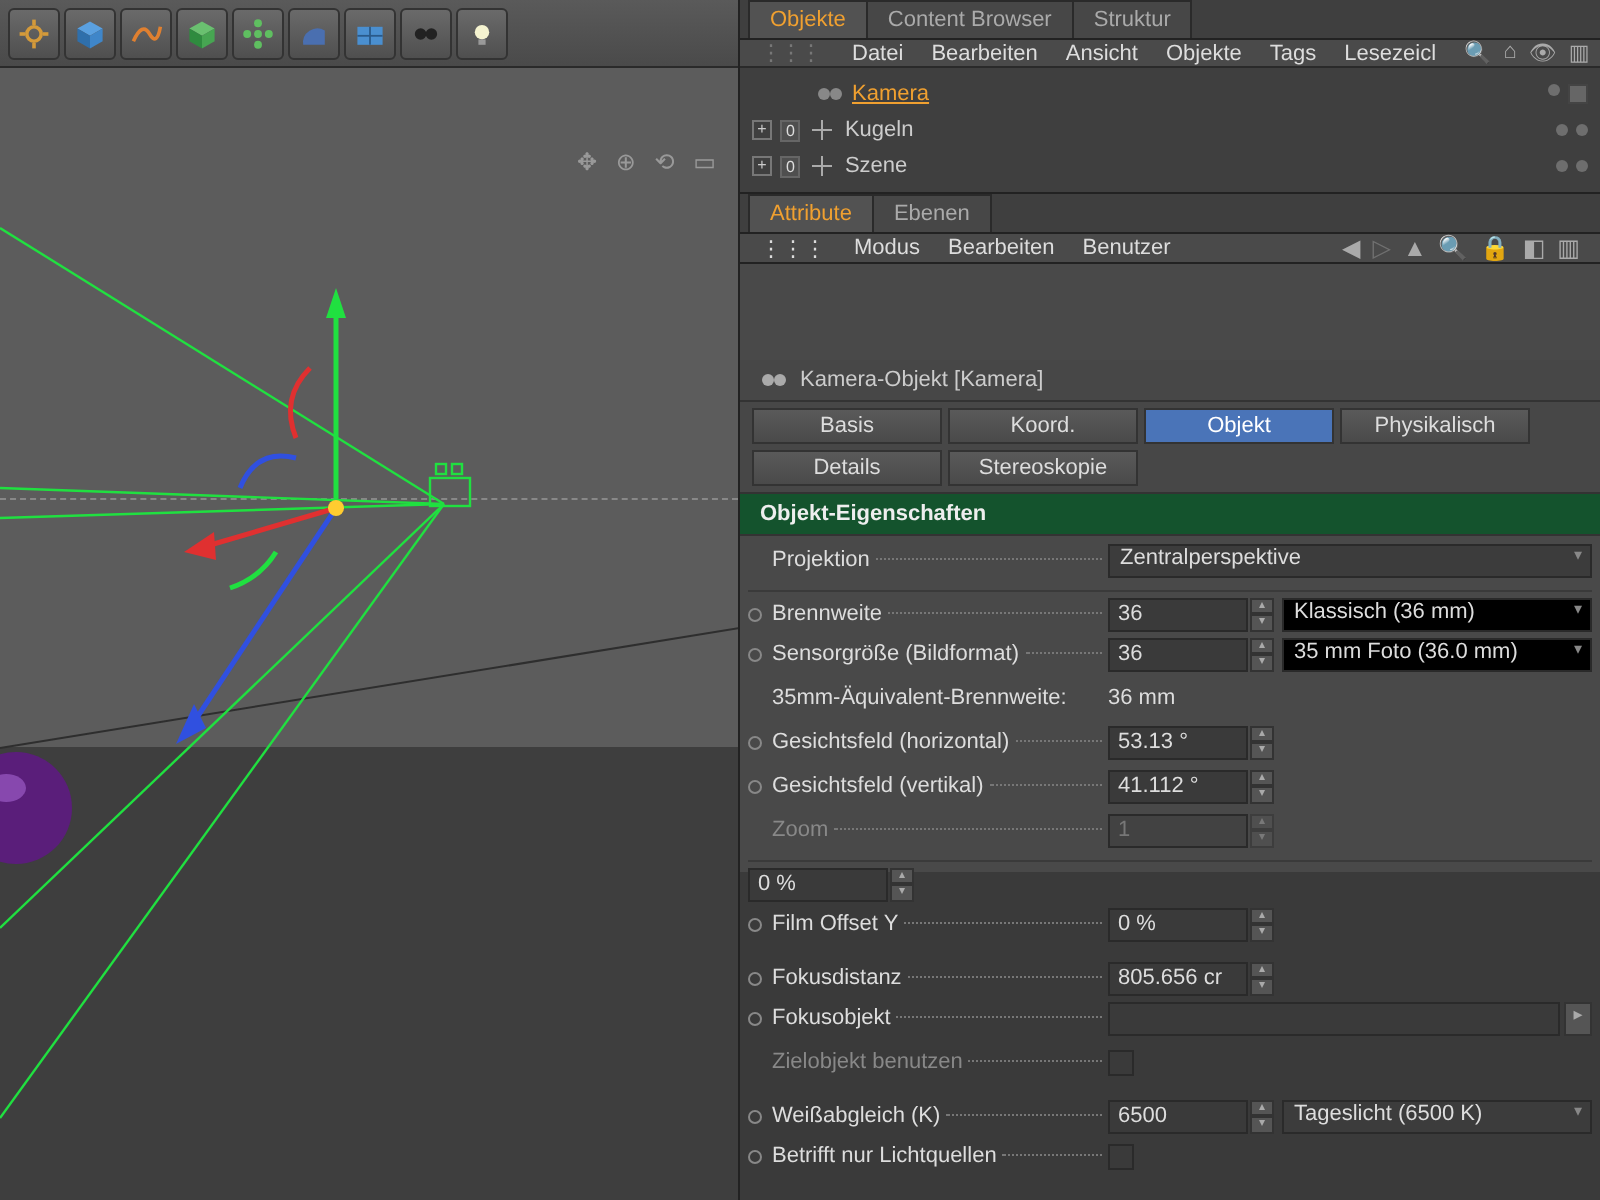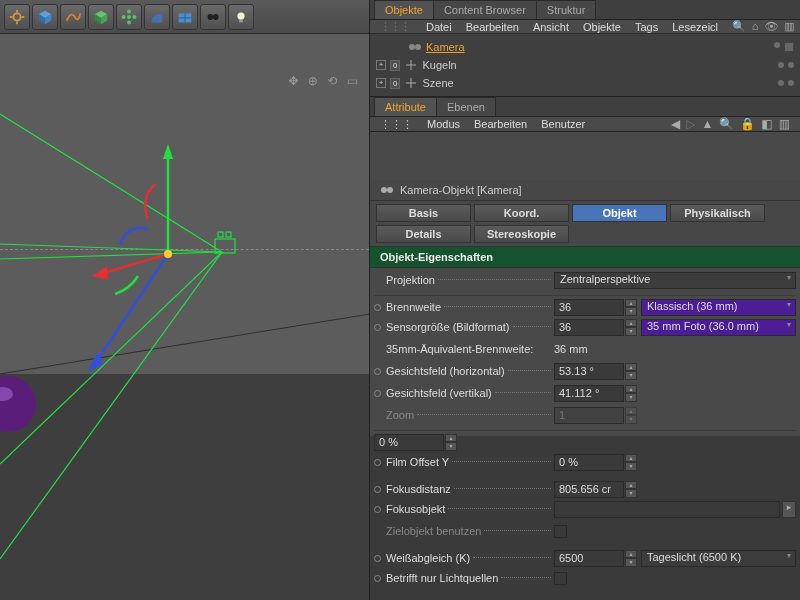--- a/index.html
+++ b/index.html
@@ -46,38 +46,38 @@
   
   .attr-tabs { display: flex; gap:0; padding-left:4px; background: #3f3f3f; border-bottom:1px solid #222; height: 22px; align-items:flex-end; }
   .attr-tabs .tab.active { color: #f0a030; background:#525252; }
 
   .attr-menu { height: 22px; display:flex; align-items:center; gap: 14px; padding: 0 10px; background:#4a4a4a; border-bottom:1px solid #222; color:#ddd; }
   .attr-menu .menu-icons span { font-size: 12px; }
 
   .obj-header { padding: 4px 10px; background:#474747; display:flex; align-items:center; gap:6px; border-bottom:1px solid #333;margin-top:48px; }
 
   .prop-tabs { display:flex; flex-wrap:wrap; padding: 3px 6px; gap: 3px; background:#474747; border-bottom:1px solid #333; }
-  .prop-tab { padding: 2px 0; width: 95px; text-align:center; background: linear-gradient(#5a5a5a,#4a4a4a); border:1px solid #333; color:#ddd; font-size:11px;font-weight:bold; }
+  .prop-tab { padding: 2px 0; width: 95px; text-align:center; background: linear-gradient(#5a5a5a,#4a4a4a); border:1px solid #333; color:#ddd; font-size:11px; }
   .prop-tab.active { background: #4a74b8; color: #fff; }
 
   .section-head { padding: 4px 10px; font-weight: bold; color: #eee; background:#14532d; border-bottom:1px solid #333; }
 
   .props { padding: 2px 4px 6px 4px; display:flex; flex-direction:column; gap: 2px; }
   .prow { display:flex; align-items:center; height: 20px; }
   .prow.sep { border-top: 1px solid #3a3a3a; margin-top:3px; padding-top:3px; }
   .plabel { width: 180px; display:flex; align-items:center; color:#ddd; }
   .plabel.dim { color: #888; }
   .pcirc { width: 7px; height:7px; border:1px solid #888; border-radius:50%; margin-right:5px; flex-shrink:0; }
   .plabel .dots { flex:1; border-bottom:1px dotted #777; margin: 0 3px 2px 3px; height:1px; }
   .pval { width: 70px; height: 17px; background: #3a3a3a; border:1px solid #2a2a2a; color:#ddd; padding: 0 4px; display:flex; align-items:center; font-size:11px; }
   .pval.dim { color:#777; background:#424242; }
   .pspin { width: 12px; height:17px; display:flex; flex-direction:column; margin-left:1px; }
   .pspin div { flex:1; background:#555; border:1px solid #333; font-size:6px; color:#aaa; text-align:center; line-height:6px; }
   .pdrop { flex:1; height:17px; background:#3c3c3c; border:1px solid #2a2a2a; margin-left:4px; padding: 0 5px; color:#ddd; display:flex; align-items:flex-start; font-size:11px; position:relative; }
-  .pdrop.sel { background:#4c1d95; }
+  .pdrop.sel { background:#000000; }
   .pdrop .tri { position:absolute; right:4px; font-size:8px; color:#888; }
   .pcheck { width: 13px; height: 13px; background:#3a3a3a; border:1px solid #2a2a2a; }
   .ptext { color:#ddd; }
 
 </style>
 </head>
 <body>
 
 <div class="main">
 

